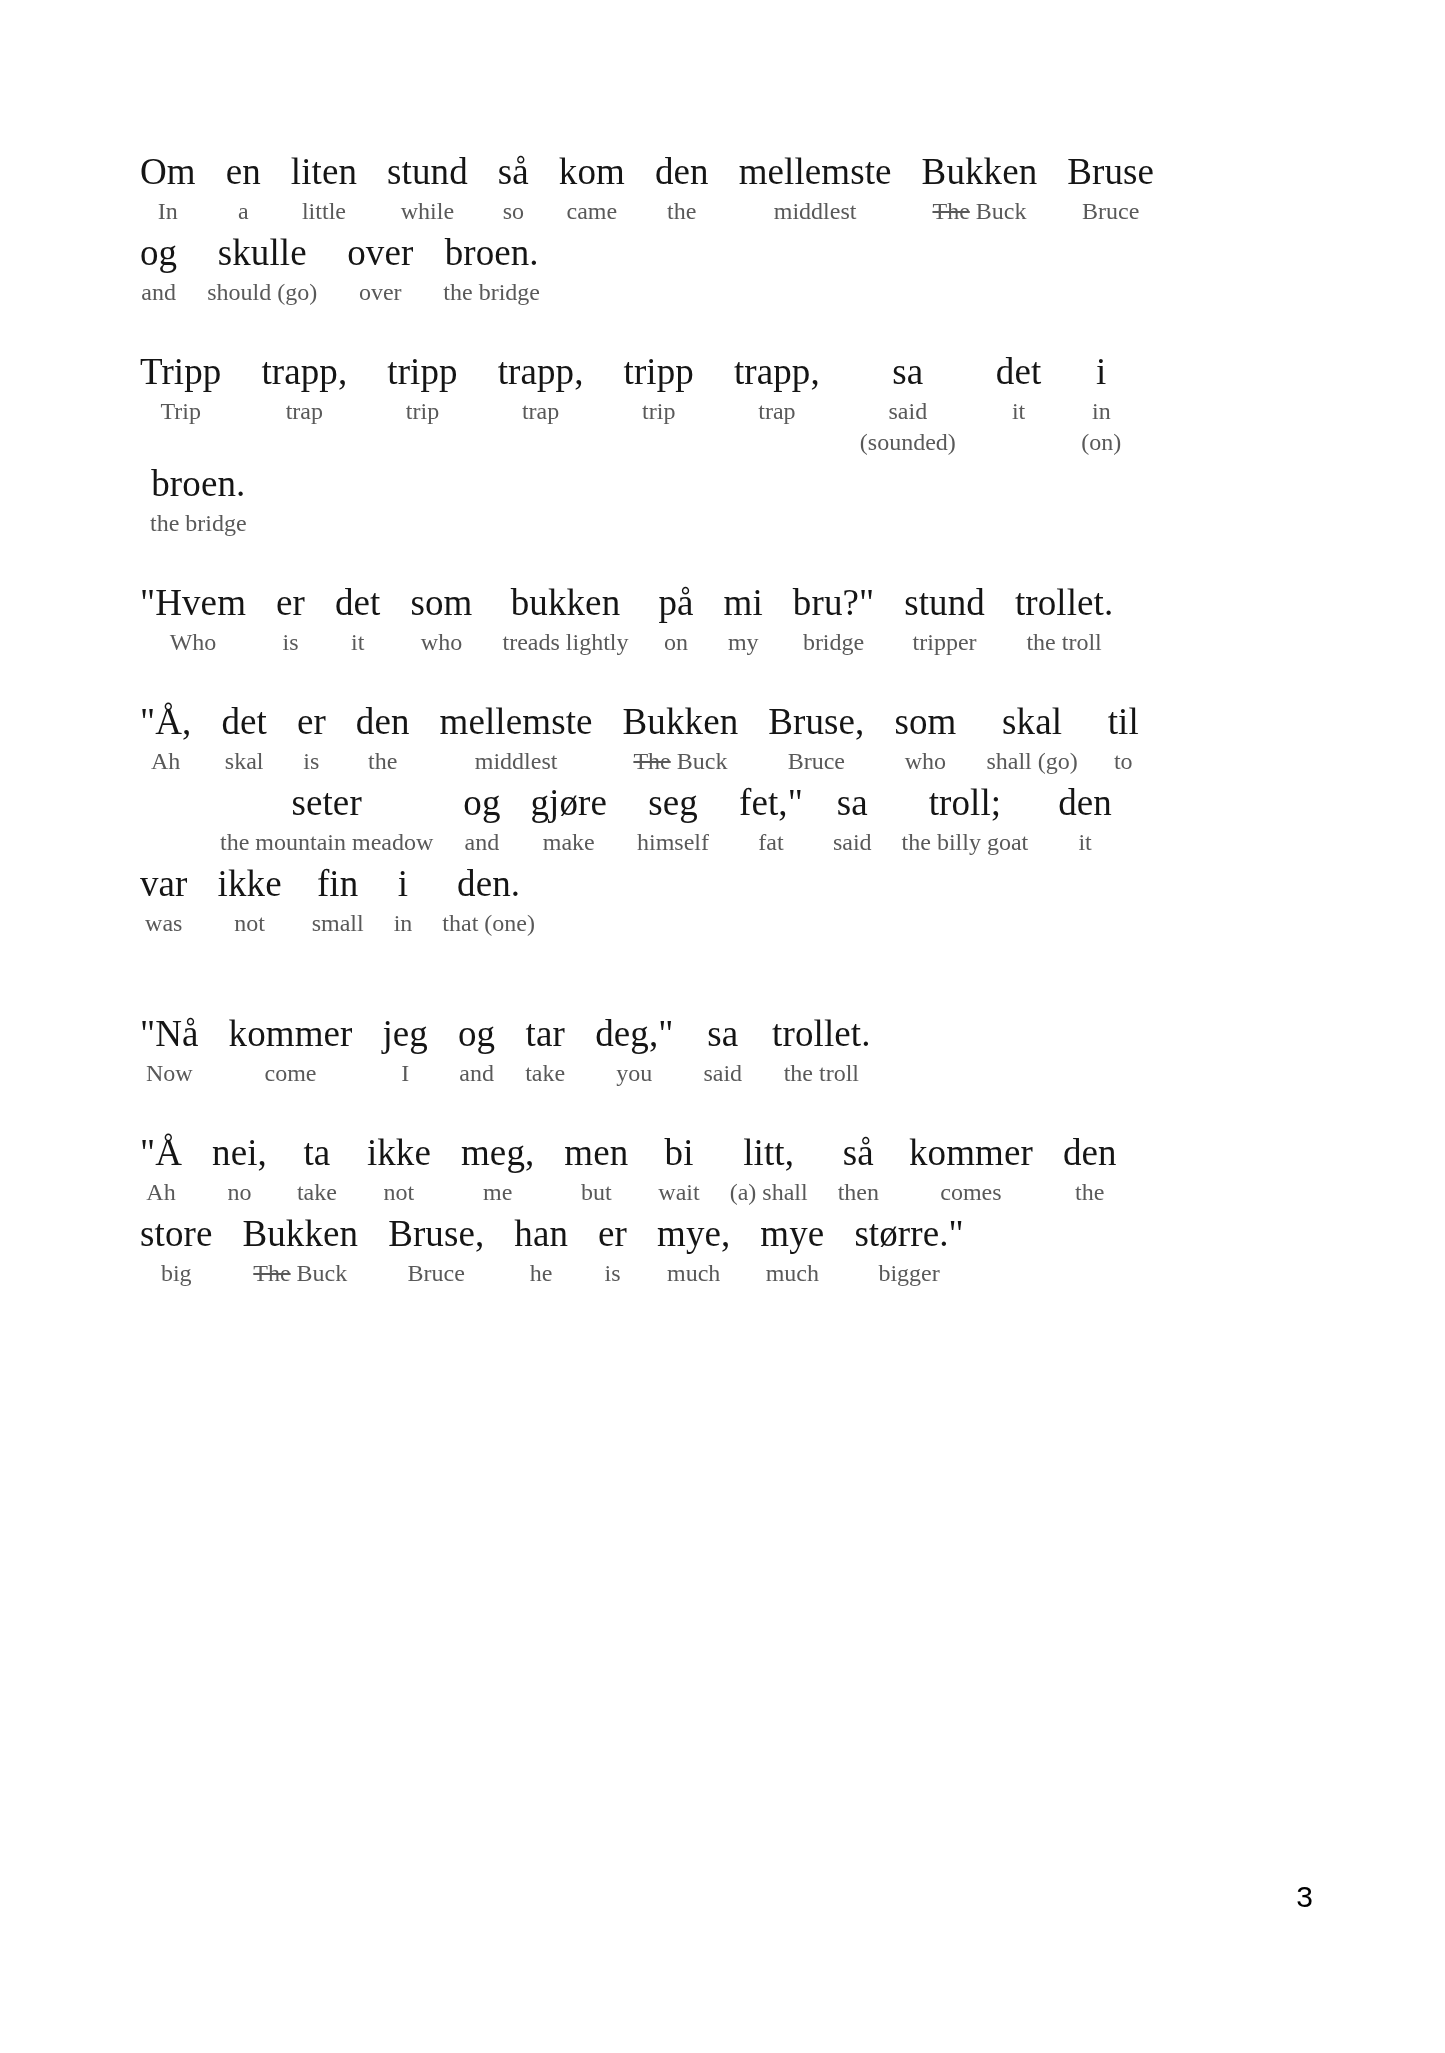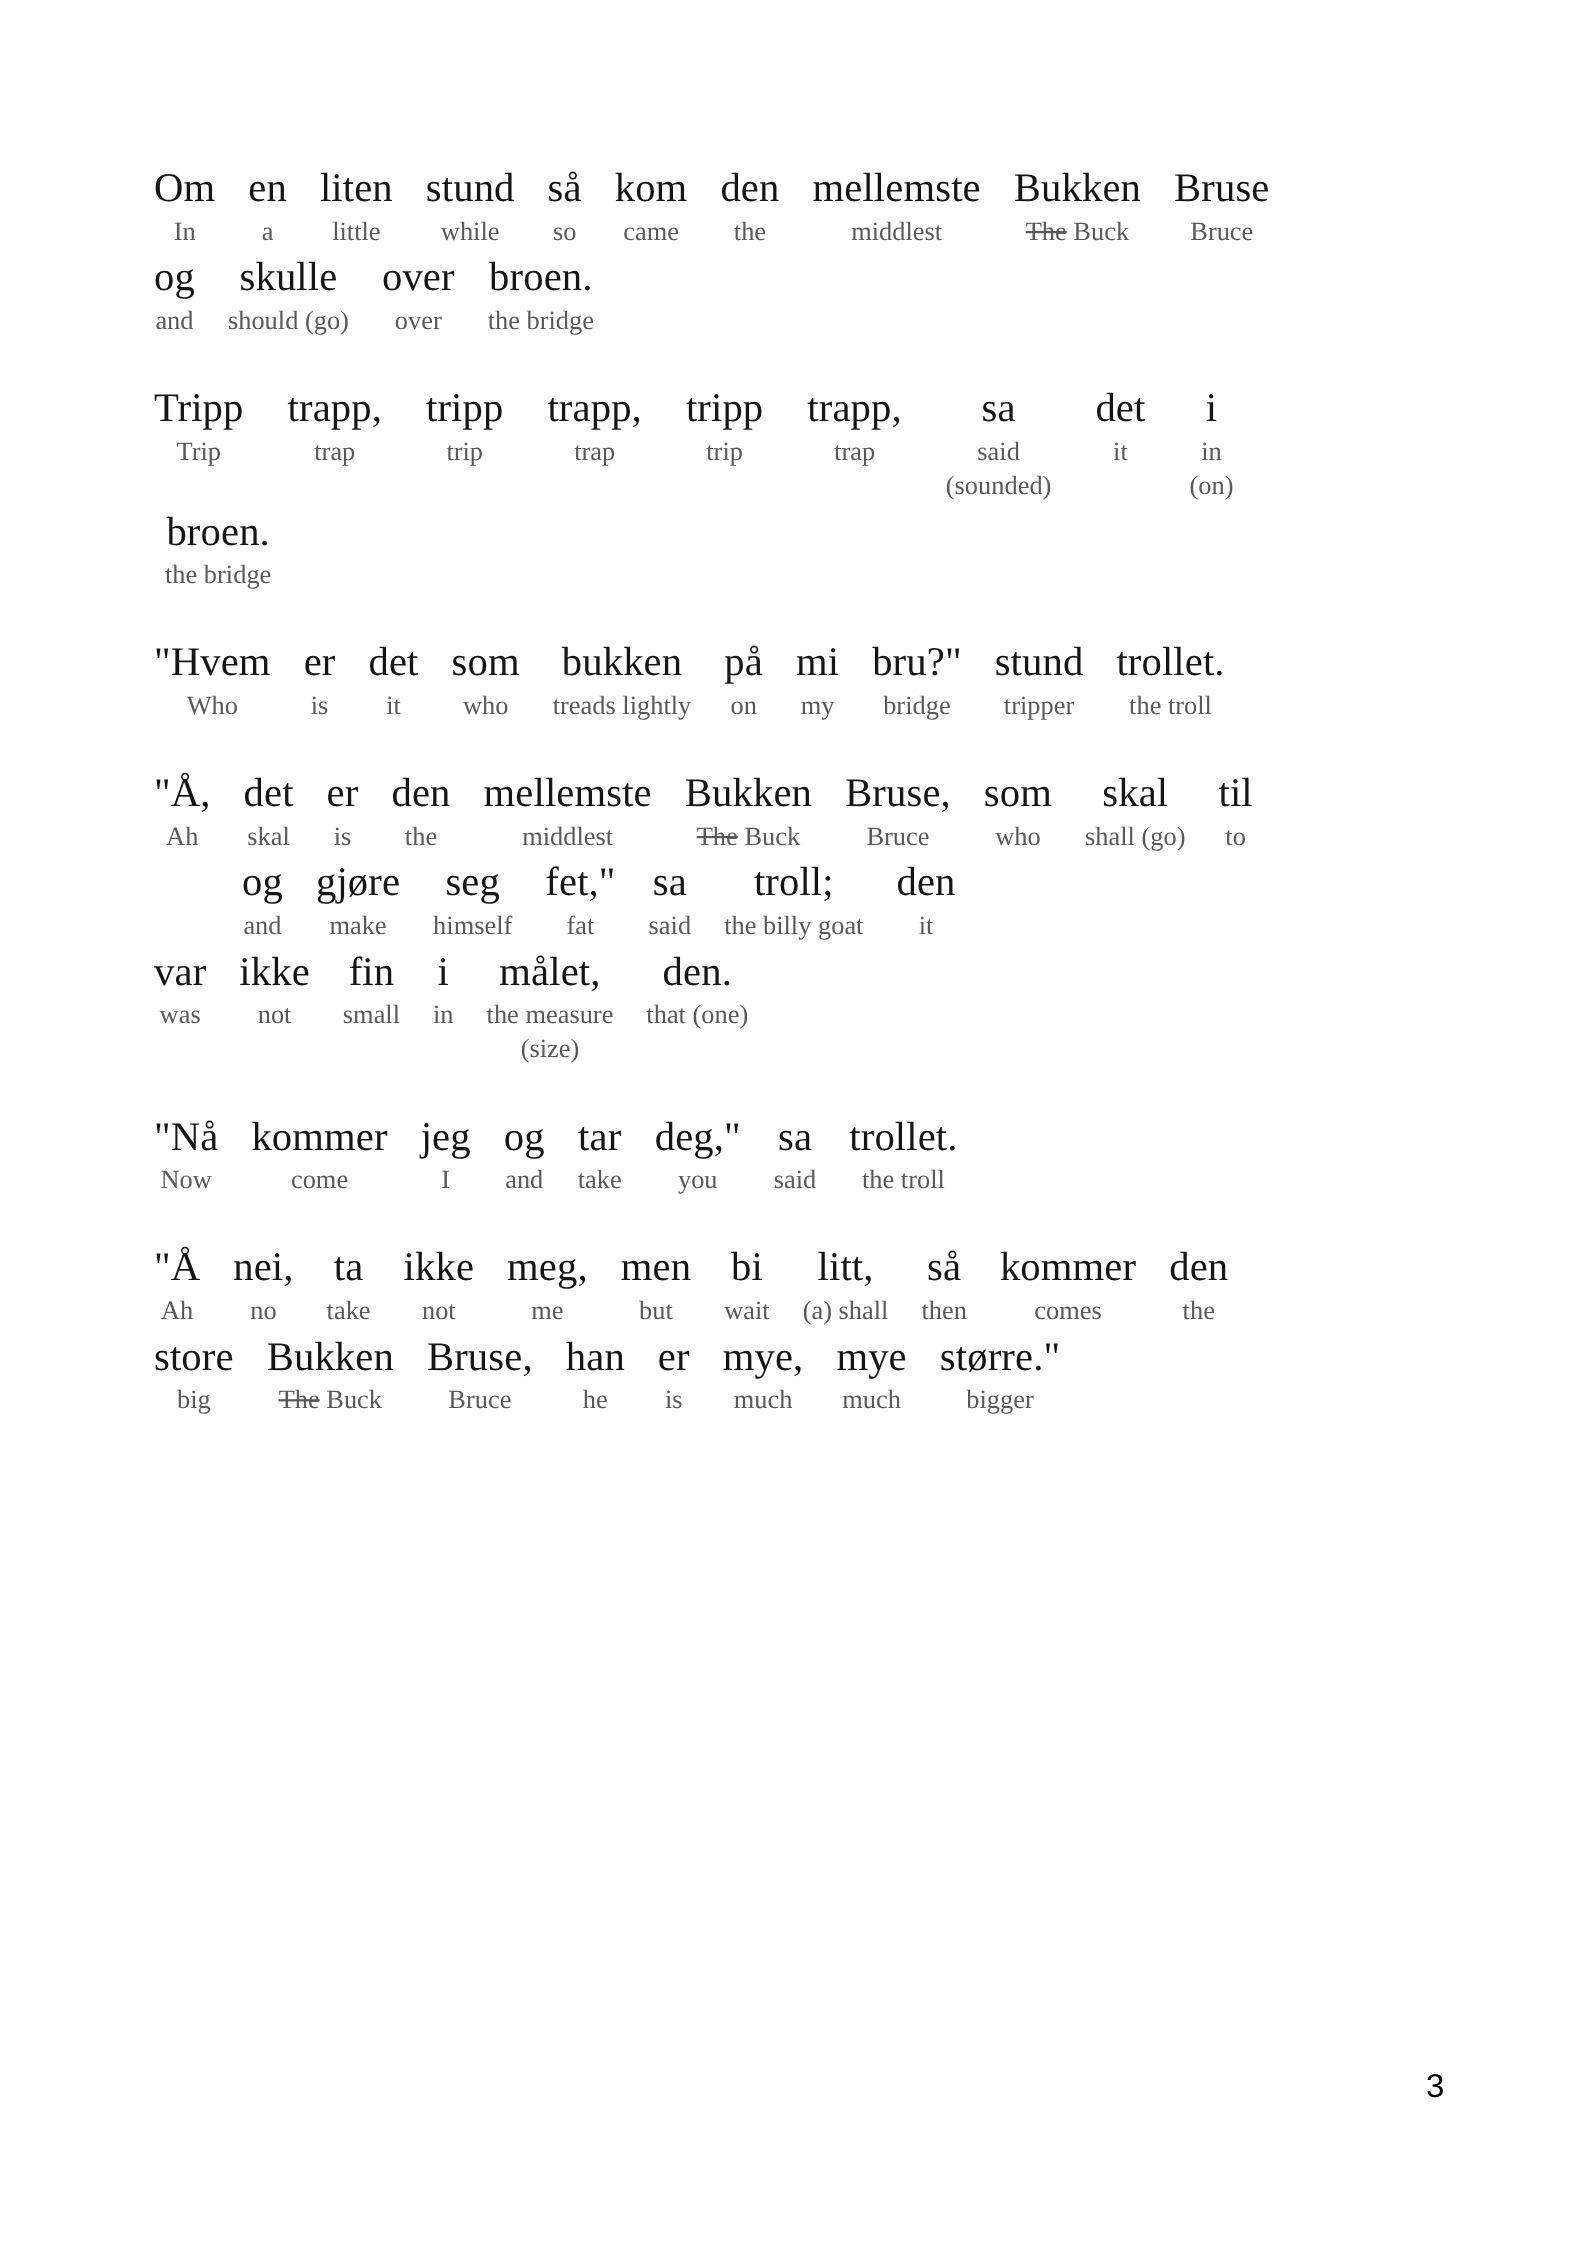--- a/index.html
+++ b/index.html
@@ -328,20 +328,25 @@
             <div class="gl2" style="min-height: 0px; line-height: 0;"></div>
           </div>
           <div class="pair">
             <div class="src">til</div>
             <div class="gl">to</div>
             <div class="gl2" style="min-height: 0px; line-height: 0;"></div>
           </div>
         </div>
         <div class="line  indent-2">
           <div class="pair">
+            <div class="src">seter</div>
+            <div class="gl">the mountain meadow</div>
+            <div class="gl2" style="min-height: 0px; line-height: 0;"></div>
+          </div>
+          <div class="pair">
             <div class="src">og</div>
             <div class="gl">and</div>
             <div class="gl2" style="min-height: 0px; line-height: 0;"></div>
           </div>
           <div class="pair">
             <div class="src">gjøre</div>
             <div class="gl">make</div>
             <div class="gl2" style="min-height: 0px; line-height: 0;"></div>
           </div>
           <div class="pair">
@@ -383,25 +388,20 @@
           </div>
           <div class="pair">
             <div class="src">fin</div>
             <div class="gl">small</div>
             <div class="gl2"></div>
           </div>
           <div class="pair">
             <div class="src">i</div>
             <div class="gl">in</div>
             <div class="gl2"></div>
-          </div>
-          <div class="pair">
-            <div class="src">målet,</div>
-            <div class="gl">the measure</div>
-            <div class="gl2">(size)</div>
           </div>
           <div class="pair">
             <div class="src">den.</div>
             <div class="gl">that (one)</div>
             <div class="gl2"></div>
           </div>
         </div>
       </div>
       <div class="block ">
         <div class="line  ">

